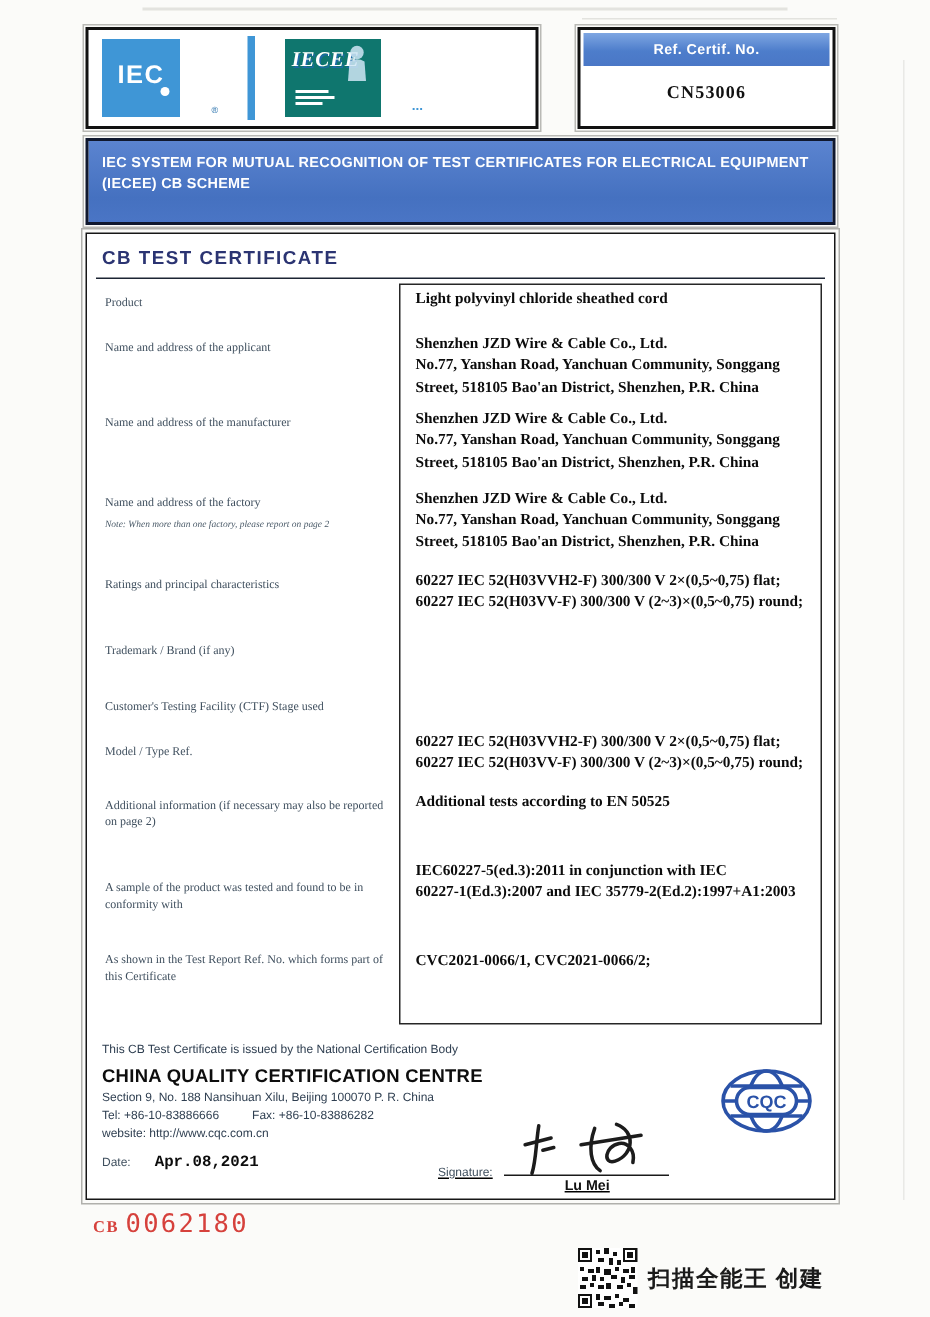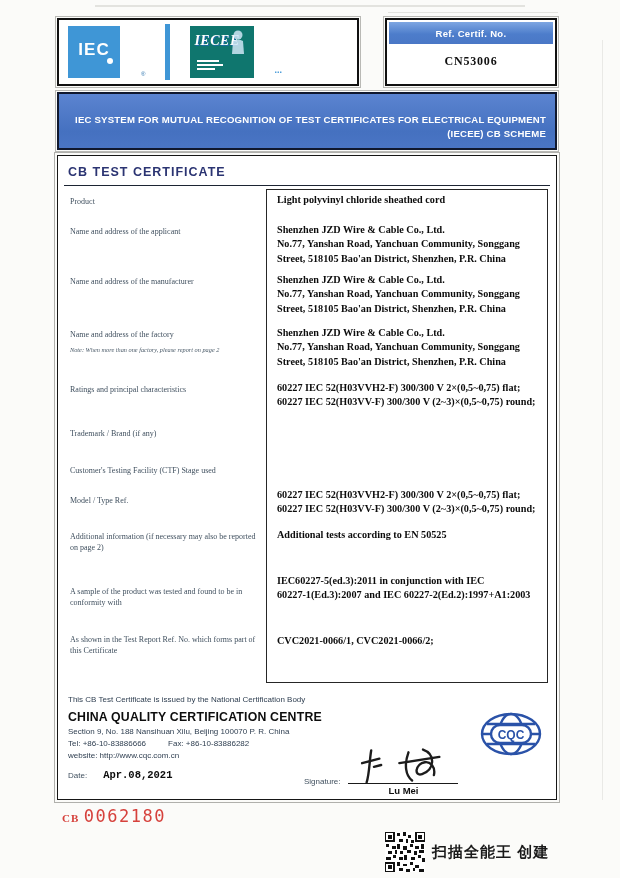--- a/index.html
+++ b/index.html
@@ -37,21 +37,21 @@
              background:#fff; padding:2px; text-align:center; }
   .ref-header { background:linear-gradient(180deg,#7ea6e2 0%,#4d7dcb 55%,#4a77c6 100%);
                 color:#fff; font-weight:bold; font-size:9.5px; padding:6px 0 5px; letter-spacing:.3px; }
   .ref-value { font-family:"Liberation Serif", serif; font-weight:bold; font-size:12px; letter-spacing:.8px;
                color:#111; margin-top:10px; }
 
   
   .banner { margin-top:6px; height:58px; border:2px solid #10182e; outline:1px solid #b9b9b5; outline-offset:1px;
             background:linear-gradient(180deg,#5b84d0 0%,#4571c0 70%,#4a75c5 100%);
             color:#fff; font-weight:bold; font-size:9.6px; line-height:1.45; letter-spacing:.2px;
-            padding:19px 9px;text-align:right; }
+            padding:8px 9px; }
 
   
   .main-box { margin-top:5px; height:645px; border:1.6px solid #161616; outline:1px solid #b0b0ac; outline-offset:2px;
               background:#fff; padding:7px 6px 0 6px; position:relative; }
   .cert-title { color:#2b3472; font-weight:bold; font-size:12.5px; letter-spacing:1px; padding:2px 0 6px 4px;
                 border-bottom:1.3px solid #1c2433; }
 
   .fields { position:relative; display:grid; grid-template-columns:202px 1fr; margin-top:2px; }
   .value-outline { position:absolute; left:202px; top:1px; right:2px; bottom:2px;
                    border:1.3px solid #262626; pointer-events:none; }
@@ -63,21 +63,21 @@
   .issued-statement { color:#2e3e50; font-size:8px; padding:10px 0 0 4px; }
 
   .issuer { position:relative; margin-top:6px; height:88px; padding-left:4px; }
   .issuer-name { color:#0d0d0d; font-weight:bold; font-size:12.3px; letter-spacing:.2px; }
   .issuer-line { color:#2e3e50; font-size:8px; margin-top:3px; }
   .telfax span { margin-right:22px; }
   .date-row { margin-top:9px; display:flex; align-items:baseline; }
   .date-label { color:#40505f; font-size:8px; }
   .date-value { font-family:Liberation Mono, monospace; font-weight:bold; font-size:10.5px; color:#0c0c0c; margin-left:16px; }
 
-  .sig-block { position:absolute; left:240px; bottom:2px; display:flex; align-items:flex-end; }
+  .sig-block { position:absolute; left:228px; bottom:2px; display:flex; align-items:flex-end;text-decoration:underline; }
   .sig-label { color:#40505f; font-size:8px; margin-right:8px; padding-bottom:10px; }
   .sig-inner { width:110px; text-align:center; }
   .sig-hand { display:block; margin:0 auto -2px; }
   .sig-line { border-top:1.6px solid #1a1a1a; }
   .sig-name { font-weight:bold; font-size:9.5px; color:#111; margin-top:1px; }
 
   .cqc-logo { position:absolute; right:6px; top:0; }
 
   
   .serial { position:absolute; left:62px; top:806px; color:#d6413c; white-space:nowrap; }
@@ -171,21 +171,21 @@
 
       <div class="flabel" style="min-height:40px;padding-top:13px"><span>Model / Type Ref.</span></div>
       <div class="fvalue">60227 IEC 52(H03VVH2-F) 300/300 V 2×(0,5~0,75) flat;
 60227 IEC 52(H03VV-F) 300/300 V (2~3)×(0,5~0,75) round;</div>
 
       <div class="flabel" style="min-height:46px"><span>Additional information (if necessary may also be reported on page 2)</span></div>
       <div class="fvalue">Additional tests according to EN 50525</div>
 
       <div class="flabel" style="min-height:60px;padding-top:18px"><span>A sample of the product was tested and found to be in conformity with</span></div>
       <div class="fvalue">IEC60227-5(ed.3):2011 in conjunction with IEC
-60227-1(Ed.3):2007 and IEC 60227-2(Ed.2):1997+A1:2003</div>
+60227-1(Ed.3):2007 and IEC 35779-2(Ed.2):1997+A1:2003</div>
 
       <div class="flabel" style="min-height:56px;padding-top:6px"><span>As shown in the Test Report Ref. No. which forms part of this Certificate</span></div>
       <div class="fvalue">CVC2021-0066/1, CVC2021-0066/2;</div>
     </div>
 
     <div class="issued-statement">This CB Test Certificate is issued by the National Certification Body</div>
 
     <div class="issuer">
       <div class="issuer-name">CHINA QUALITY CERTIFICATION CENTRE</div>
       <div class="issuer-line">Section 9, No. 188 Nansihuan Xilu, Beijing 100070 P. R. China</div>

